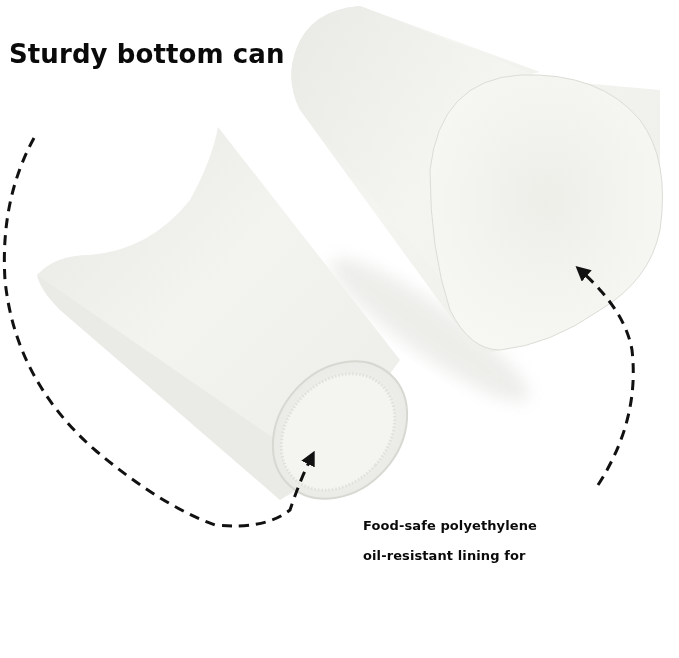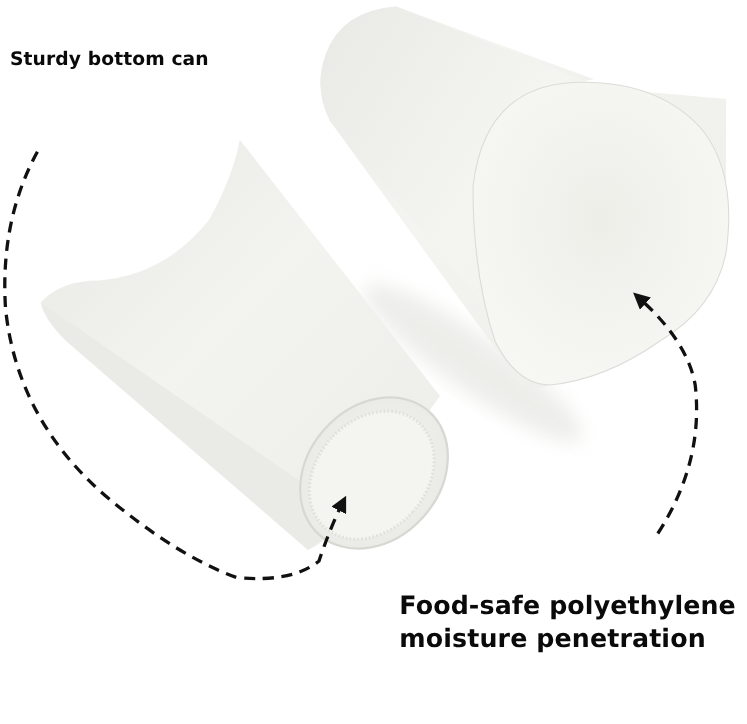--- a/index.html
+++ b/index.html
@@ -7,28 +7,28 @@
       position: relative;
       width: 679px; height: 658px;
       overflow: hidden;
       background: #ffffff;
       font-family: "DejaVu Sans", sans-serif;
     }
     .caption {
       position: absolute;
       font-weight: bold;
       color: #0a0a0a;
-      font-size: 17px;
+      font-size: 26px;
       line-height: 30px;
       letter-spacing: 0.1px;
       white-space: nowrap;
     }
     .caption div { display: block; }
     #caption-top { left: 9px; top: 39px; }
-    #caption-bottom { left: 363px; top: 537px; font-size: 23px; line-height: 29.5px; }
+    #caption-bottom { left: 363px; top: 511px; font-size: 13px; line-height: 29.5px; }
     svg.art { position: absolute; left: 0; top: 0; }
   </style>
 </head>
 <body>
 
 <div id="stage">
 
   <svg class="art" width="679" height="658" viewBox="0 0 679 658">
     <defs>
       <linearGradient id="gLeft" x1="0" y1="0" x2="1" y2="1">
@@ -79,16 +79,16 @@
 
     <path d="M 598 485 Q 640 420 632 350 Q 625 310 580 270" fill="none" stroke="#111111" stroke-width="3" stroke-dasharray="10 7" marker-end="url(#arrowHead)"></path>
   </svg>
 
   <div id="caption-top" class="caption">
     <div>Sturdy bottom can</div>
   </div>
 
   <div id="caption-bottom" class="caption">
     <div>Food-safe polyethylene</div>
-    <div>moisture penetration</div>
+    <div>oil-resistant lining for</div>
   </div>
 
 </div>
 
 </body></html>

